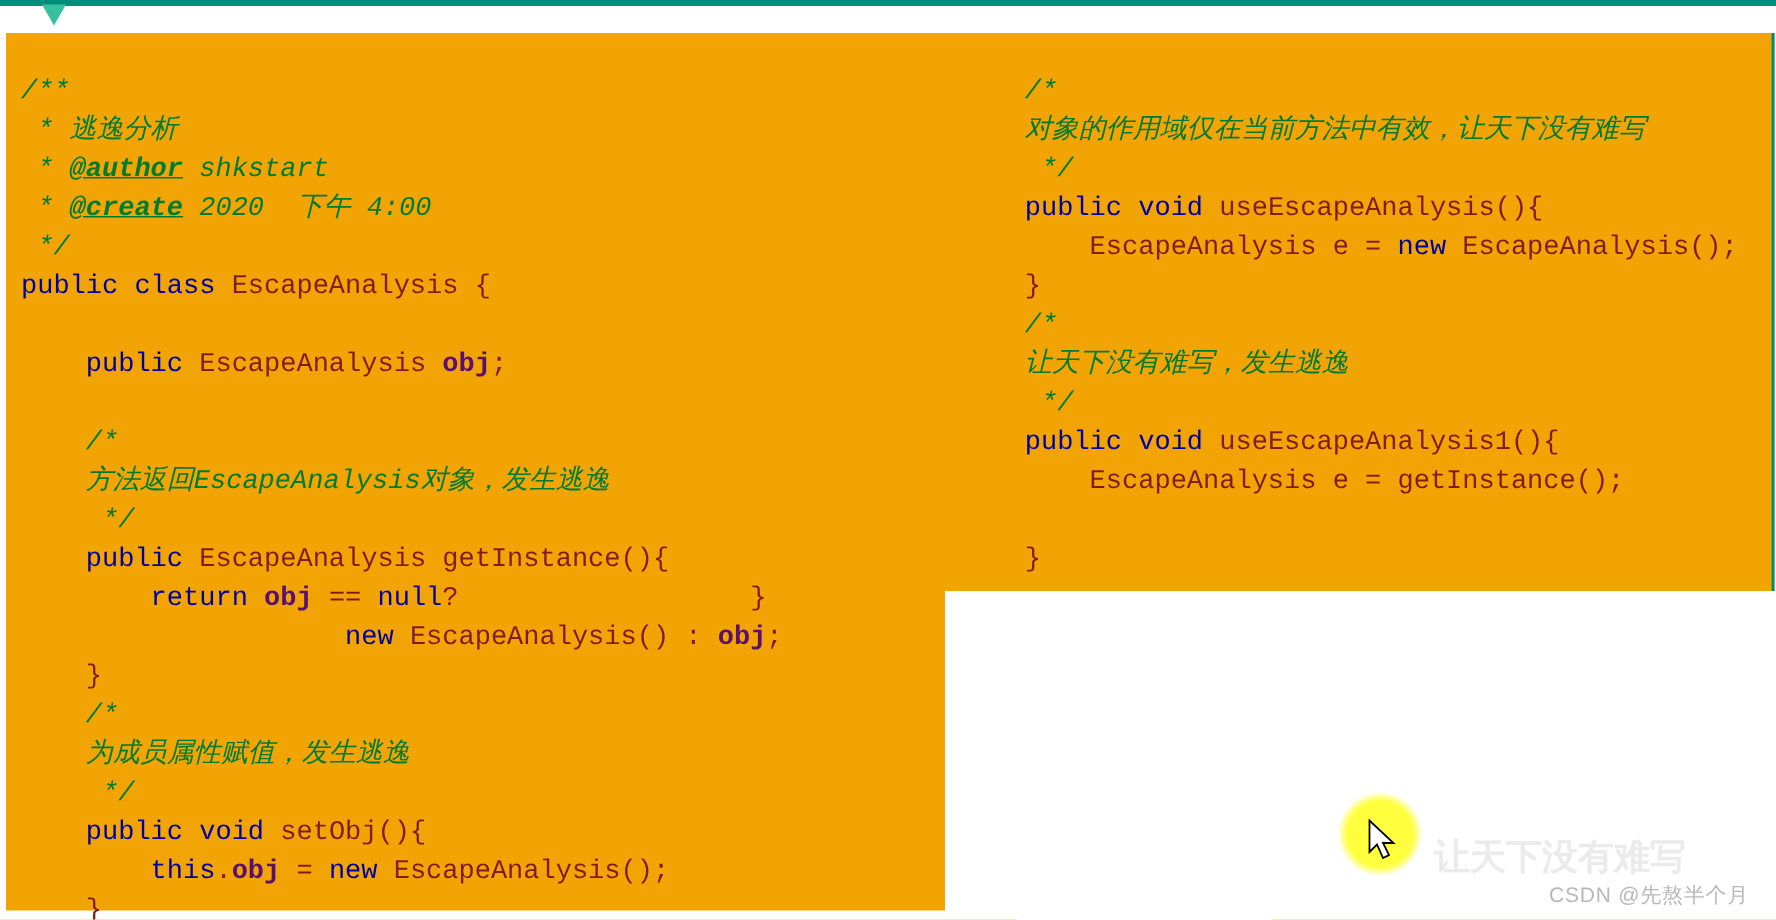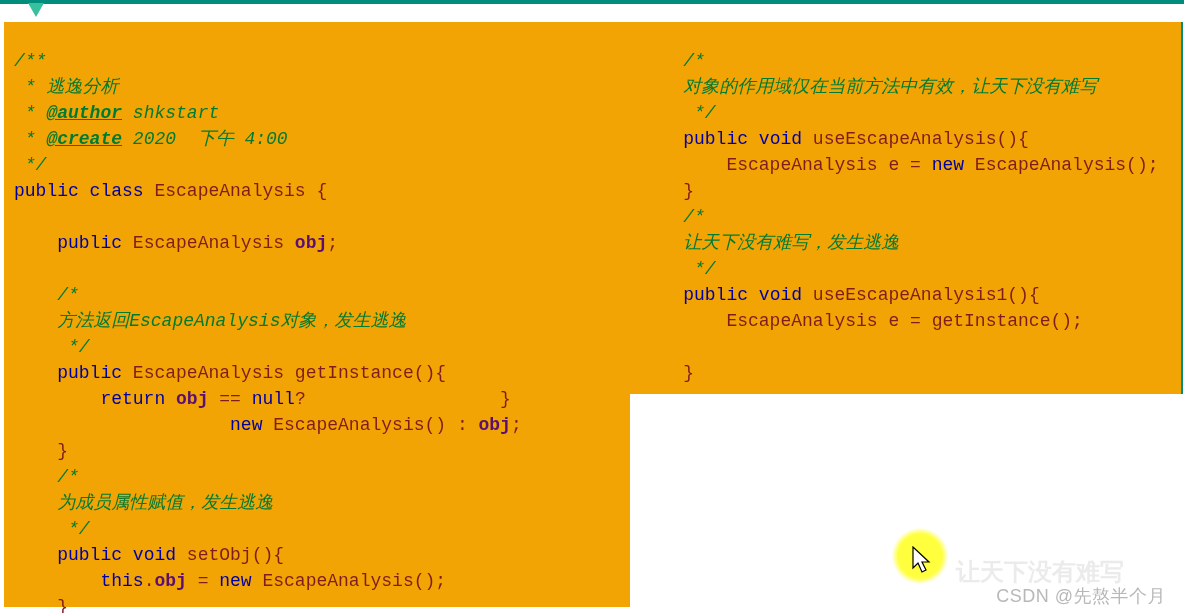--- a/index.html
+++ b/index.html
@@ -70,21 +70,21 @@
     text-decoration: underline;
   }
   .plain {
     color: #7f1d1d;
   }
   .watermark {
     position: absolute;
     right: 18px;
     bottom: 4px;
     font-family: Arial, sans-serif;
-    font-size: 18px;
+    font-size: 14px;
     color: #b8b8b8;
     letter-spacing: 0.5px;
   }
   .faint-wm {
     position: absolute;
     right: 60px;
     bottom: 28px;
     font-family: "Microsoft YaHei", sans-serif;
     font-size: 24px;
     color: rgba(120,120,120,0.15);

